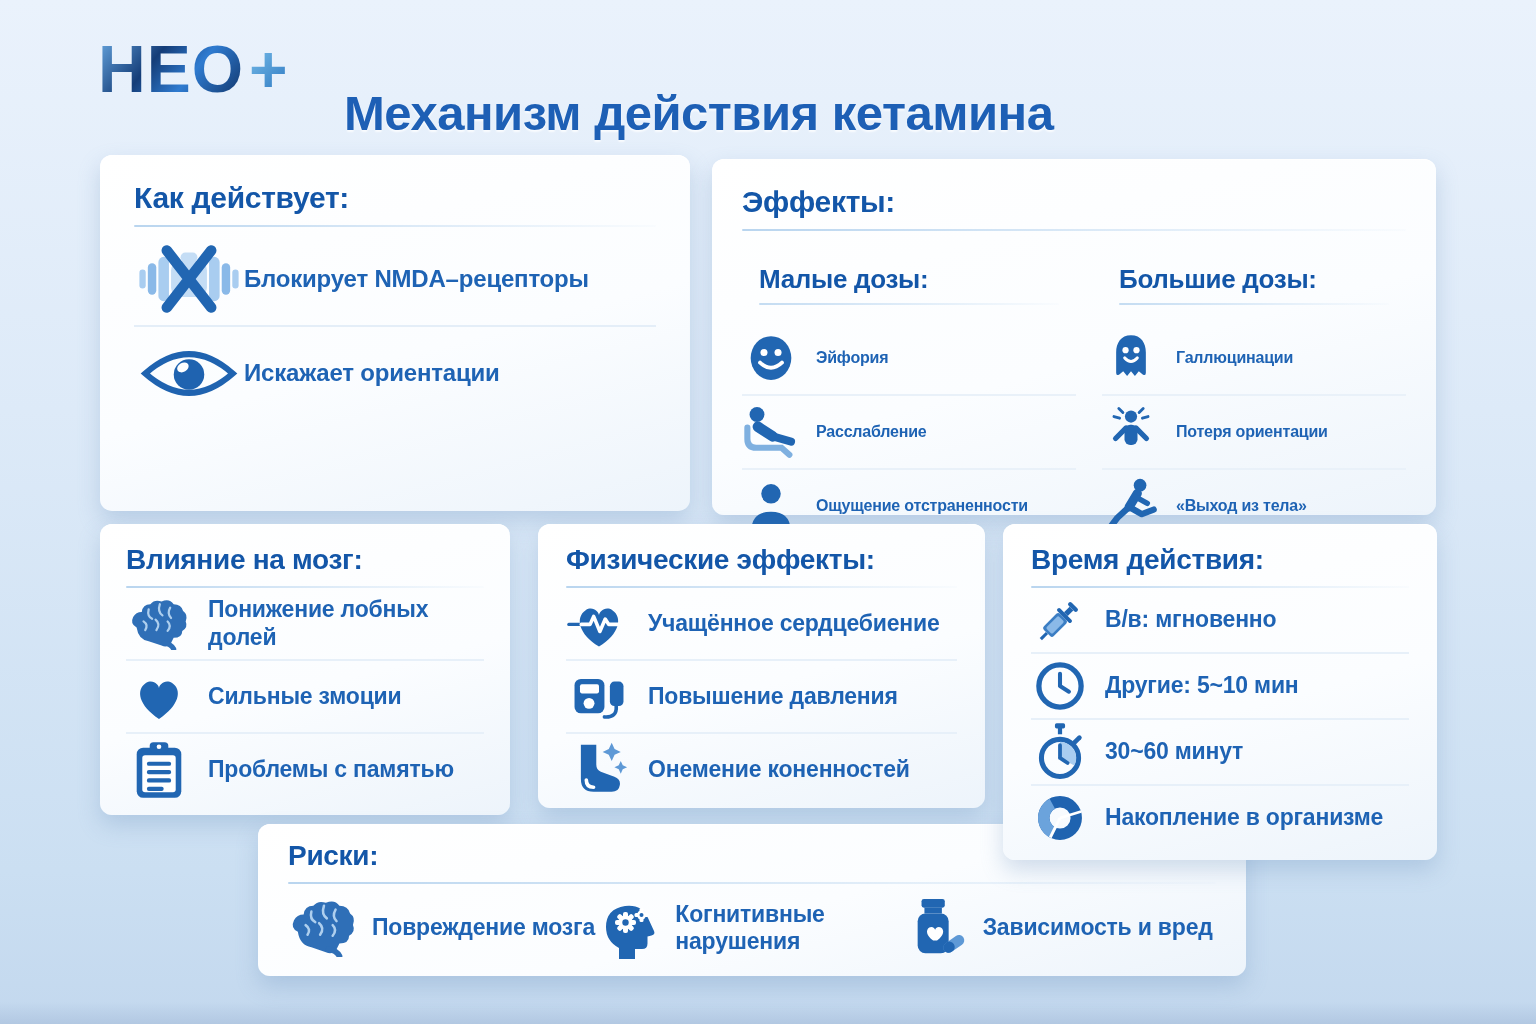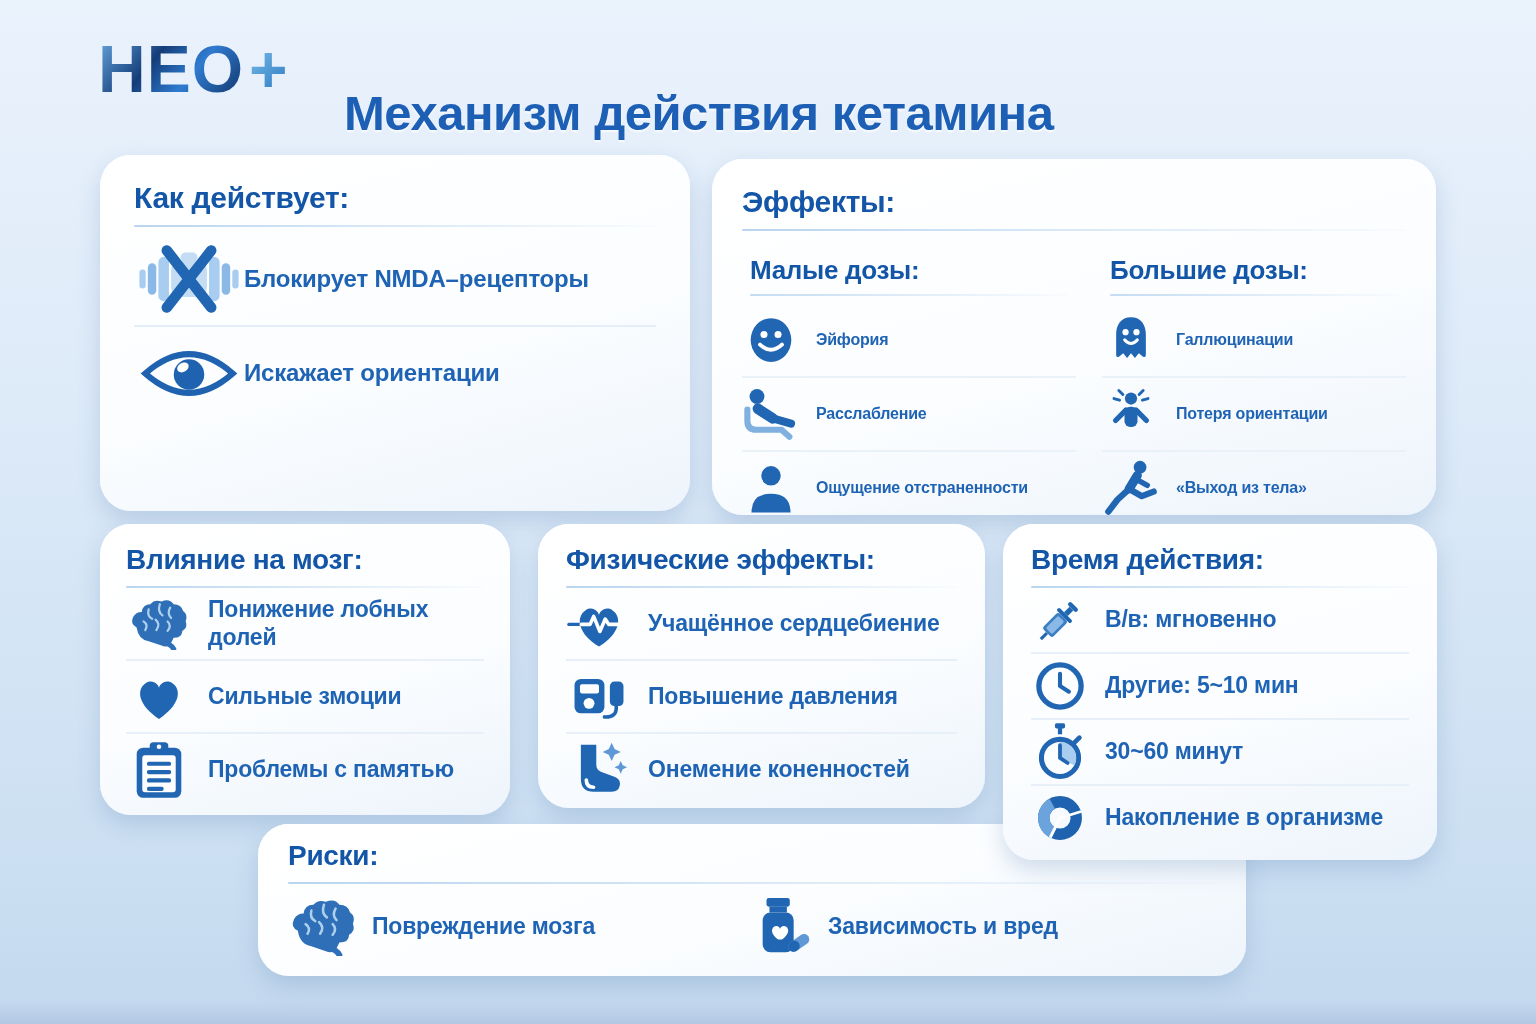--- a/index.html
+++ b/index.html
@@ -12,27 +12,27 @@
   
   .logo{position:absolute;left:98px;top:36px;font-size:66px;font-weight:800;letter-spacing:1px;line-height:1;}
   .logo-main{background:linear-gradient(130deg,#6fb0e9 0%,#143d78 38%,#2f7bd0 62%,#0d2c5c 100%);
         -webkit-background-clip:text;background-clip:text;color:transparent;}
   .logo-plus{background:linear-gradient(135deg,#86c9f0,#1f6cba);
         -webkit-background-clip:text;background-clip:text;color:transparent;margin-left:5px;}
   .page-title{position:absolute;left:344px;top:52px;font-size:49px;font-weight:800;color:#1d5fb5;
         letter-spacing:-0.5px;text-shadow:0 2px 2px rgba(255,255,255,.8);}
 
   
-  .card{position:absolute;box-sizing:border-box;border-radius:31px;
+  .card{position:absolute;box-sizing:border-box;border-radius:12px;
         background:linear-gradient(165deg,#ffffff 0%,#fbfdff 55%,#edf4fb 100%);
         box-shadow:0 10px 22px rgba(110,145,190,.30), inset 0 1px 0 rgba(255,255,255,.95);}
   .card-title{margin:0;font-size:30px;font-weight:800;color:#1356a8;letter-spacing:-0.3px;}
   .card-title::after{content:"";display:block;height:2px;margin-top:10px;border-radius:2px;
         background:linear-gradient(90deg,#b9d5ef,rgba(185,213,239,.05));}
-  .col-title{margin:8px;font-size:26px;font-weight:800;color:#1356a8;letter-spacing:-0.3px;}
+  .col-title{margin:17px;font-size:26px;font-weight:800;color:#1356a8;letter-spacing:-0.3px;}
   .col-title::after{content:"";display:block;height:2px;margin-top:8px;border-radius:2px;
         background:linear-gradient(90deg,#c4dcf2,rgba(196,220,242,.05));}
 
   .row{display:flex;align-items:center;}
   .icoBox{display:flex;align-items:center;justify-content:center;flex:0 0 auto;}
   .label{font-size:24px;font-weight:700;color:#1e63b4;letter-spacing:-0.2px;line-height:1.18;}
 
   
   .card-how{left:100px;top:155px;width:590px;height:356px;padding:26px 34px;}
   .card-how .rows{margin-top:6px;}
@@ -417,20 +417,28 @@
       <div class="risk">
         <span class="icoBox">
             <svg class="icon" width="70" height="58">
               <use href="#i-brain"></use>
             </svg>
           </span>
         <span class="label">Повреждение мозга</span>
       </div>
       <div class="risk">
         <span class="icoBox">
+            <svg class="icon" width="64" height="64">
+              <use href="#i-coghead"></use>
+            </svg>
+          </span>
+        <span class="label">Когнитивные нарушения</span>
+      </div>
+      <div class="risk">
+        <span class="icoBox">
             <svg class="icon" width="62" height="62">
               <use href="#i-pills"></use>
             </svg>
           </span>
         <span class="label">Зависимость и вред</span>
       </div>
     </div>
   </section>
 
 </div>

